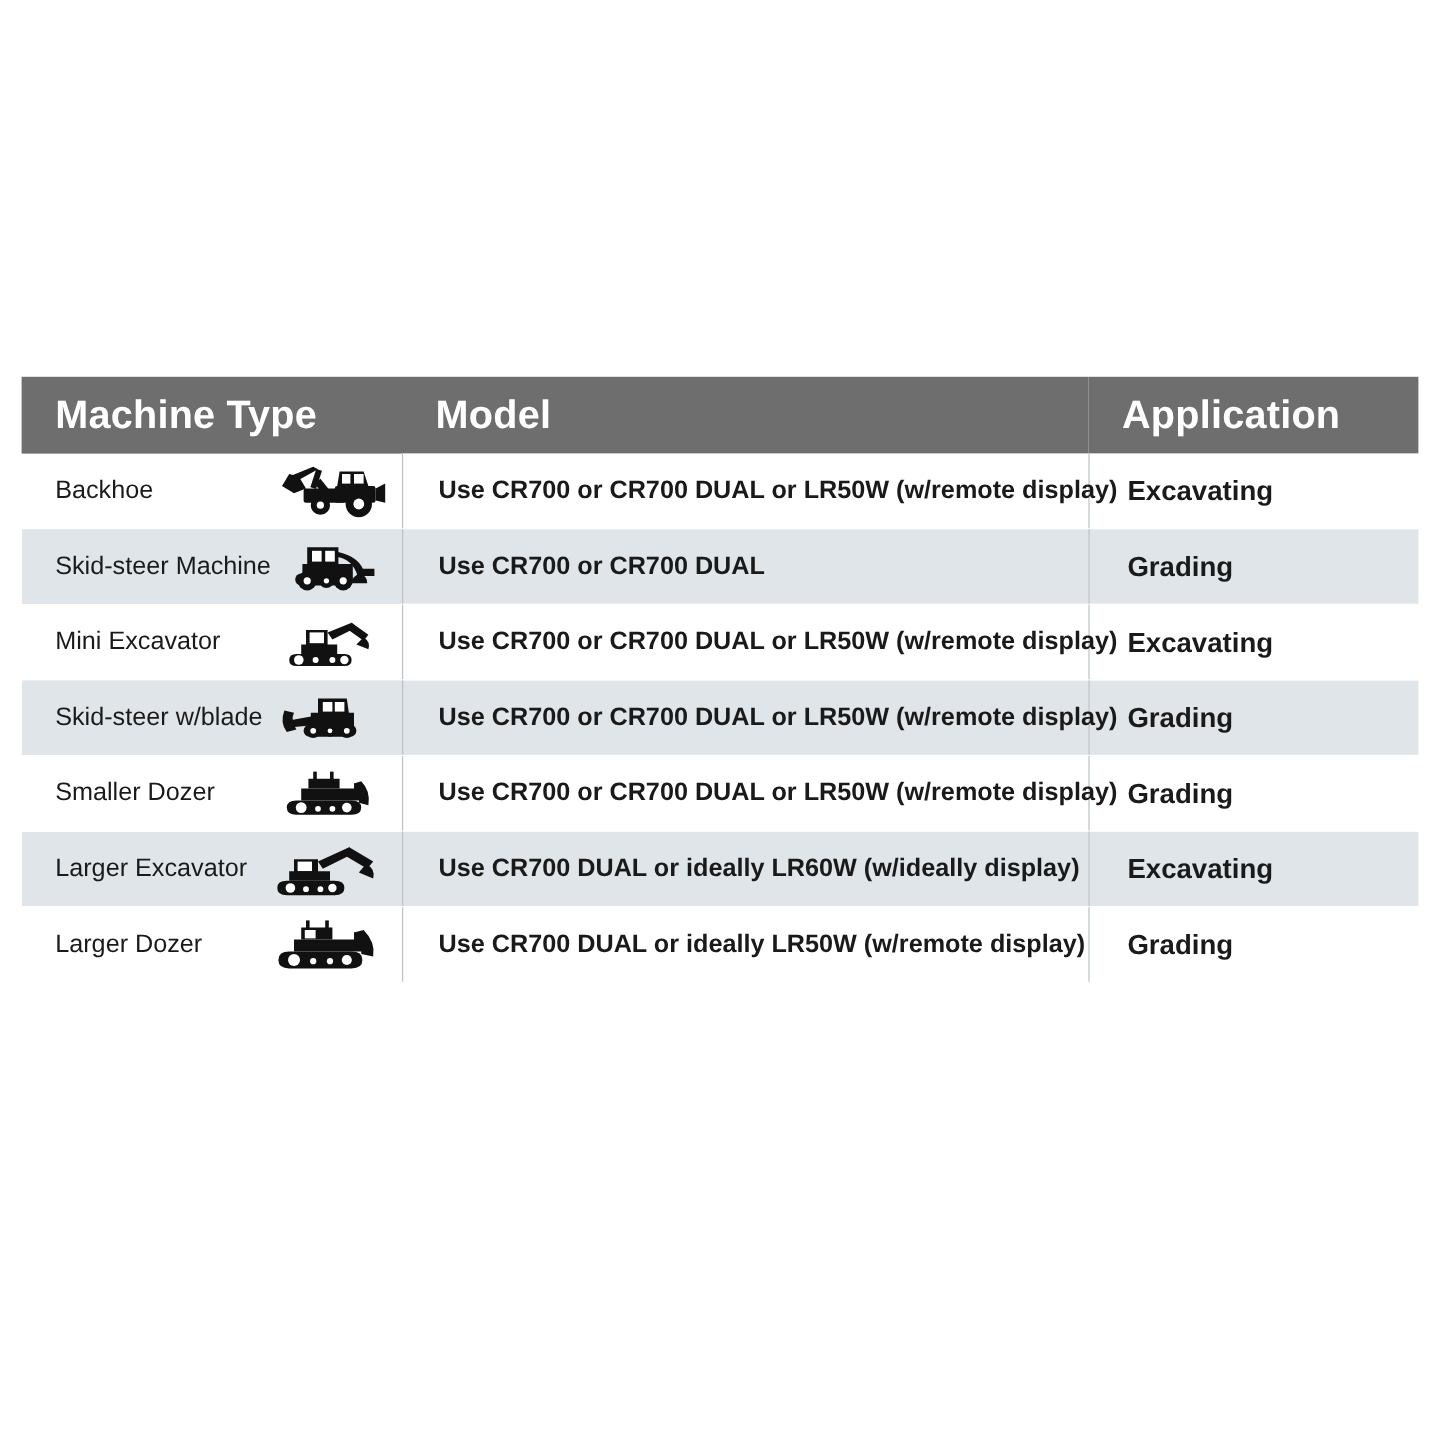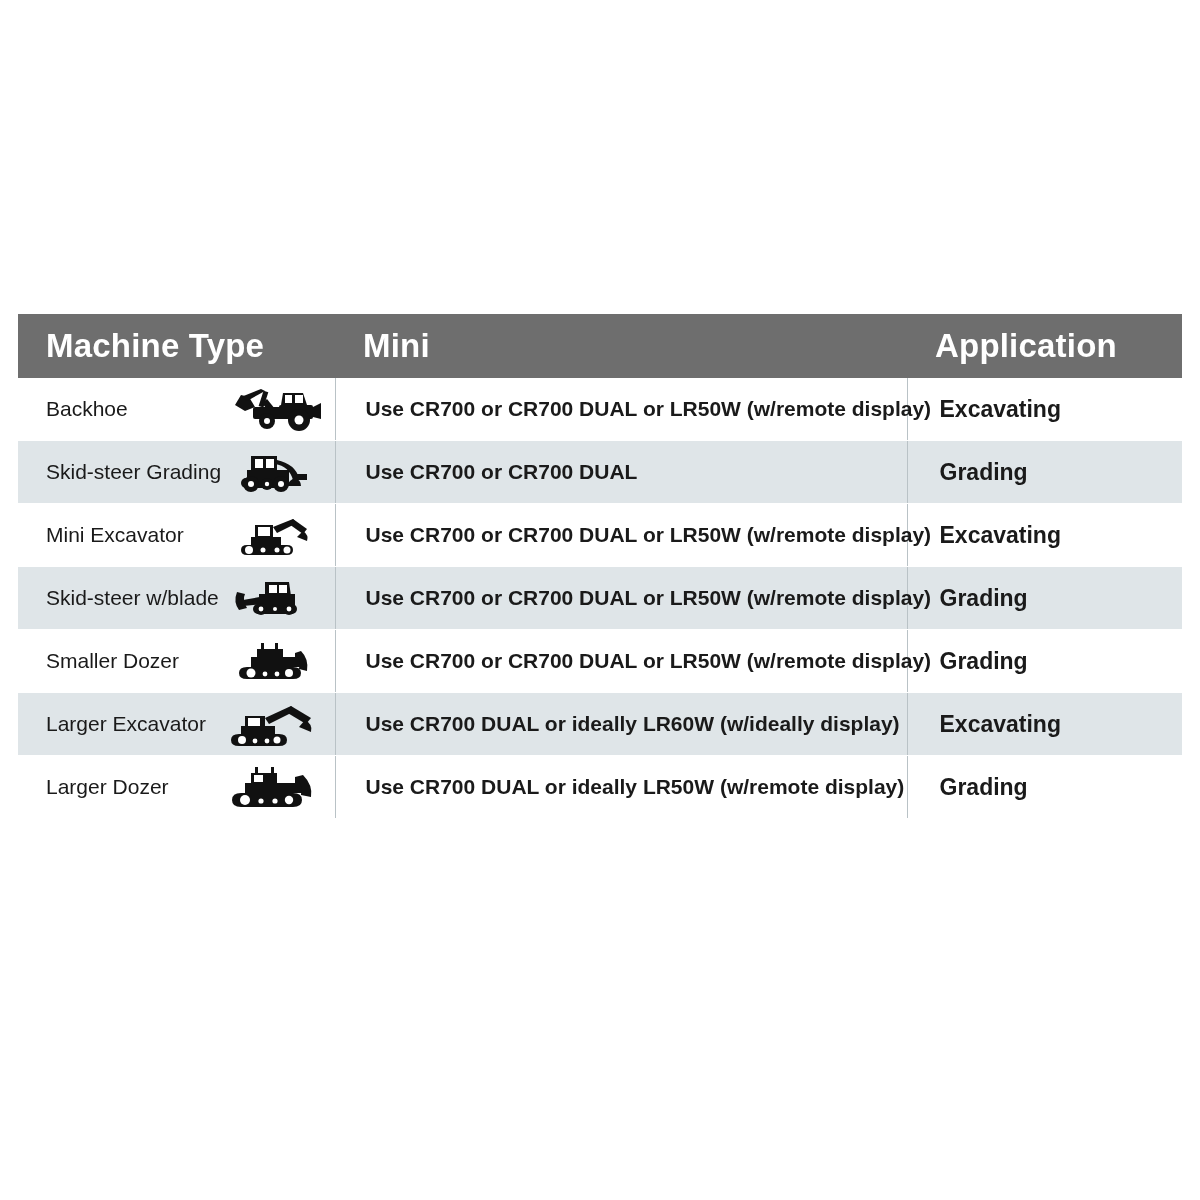--- a/index.html
+++ b/index.html
@@ -125,21 +125,21 @@
   <div id="table-wrap">
     <table class="spec-table">
       <colgroup>
         <col class="c-type">
         <col class="c-model">
         <col class="c-app">
       </colgroup>
       <thead>
         <tr>
           <th>Machine Type</th>
-          <th>Mini</th>
+          <th>Model</th>
           <th>Application</th>
         </tr>
       </thead>
       <tbody>
 
         <tr>
           <td class="cell-type">
             <div class="type-inner">
               <span class="type-label">Backhoe</span>
               <span class="machine-icon">
@@ -169,21 +169,21 @@
             <span class="model-text">Use CR700 or CR700 DUAL or LR50W (w/remote display)</span>
           </td>
           <td class="cell-app">
             <span class="app-text">Excavating</span>
           </td>
         </tr>
 
         <tr class="alt">
           <td class="cell-type">
             <div class="type-inner">
-              <span class="type-label">Skid-steer Grading</span>
+              <span class="type-label">Skid-steer Machine</span>
               <span class="machine-icon">
                 <svg width="92" height="48" viewBox="0 0 92 48" aria-hidden="true">
                   <g fill="#111111">
                     <path d="M20 8 h26 v16 h-26 z"></path>
                     <rect x="24" y="11" width="8" height="9" fill="#ffffff"></rect>
                     <rect x="35" y="11" width="8" height="9" fill="#ffffff"></rect>
                     <path d="M16 22 h42 v12 h-42 z"></path>
                     <path d="M46 12 q18 4 22 18 l-6 2 q-4 -14 -18 -16 z"></path>
                     <path d="M62 26 h14 v6 h-14 z"></path>
                     <path d="M64 30 q6 2 6 8 h-14 q2 -6 8 -8 z"></path>

